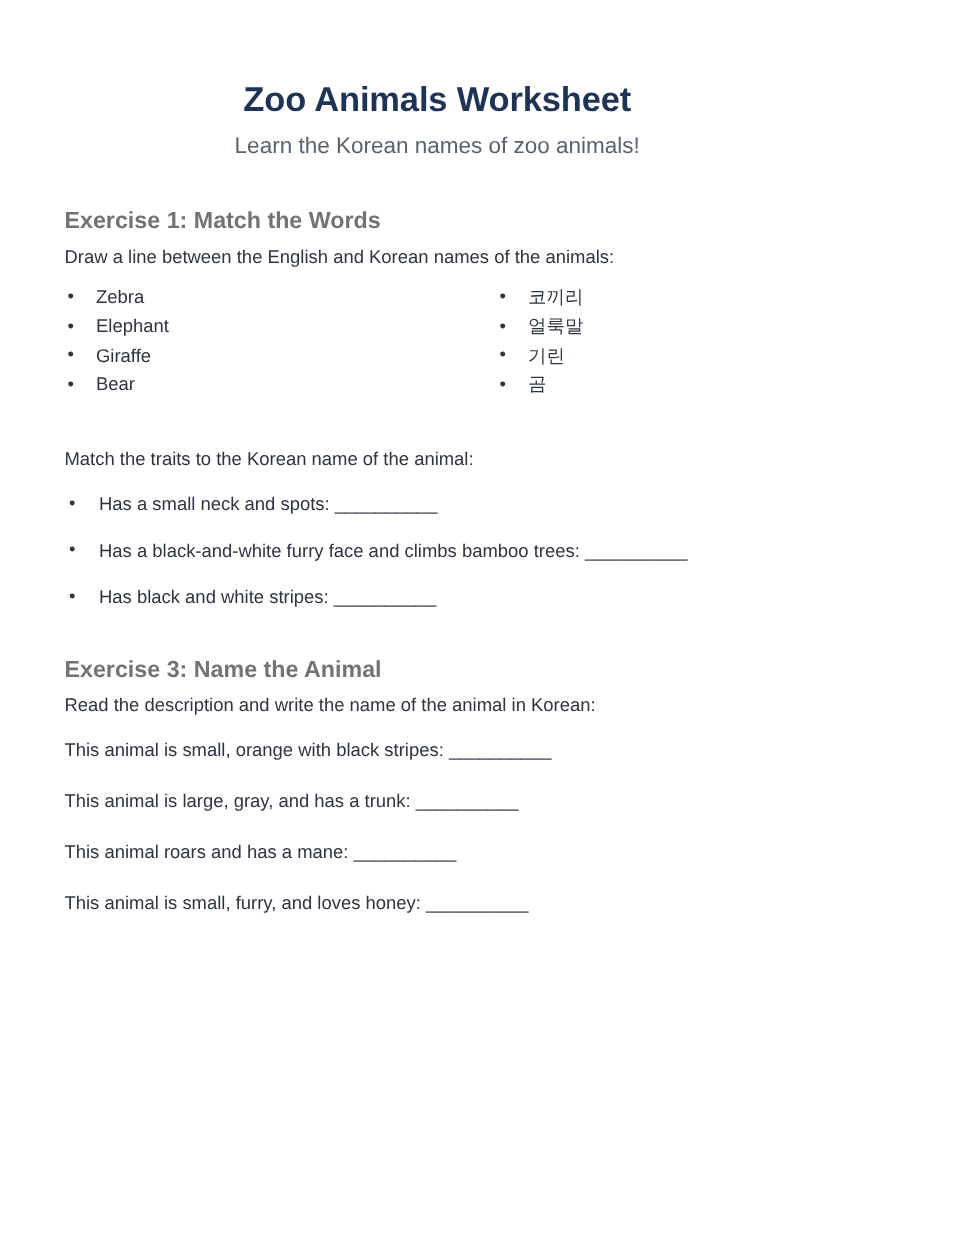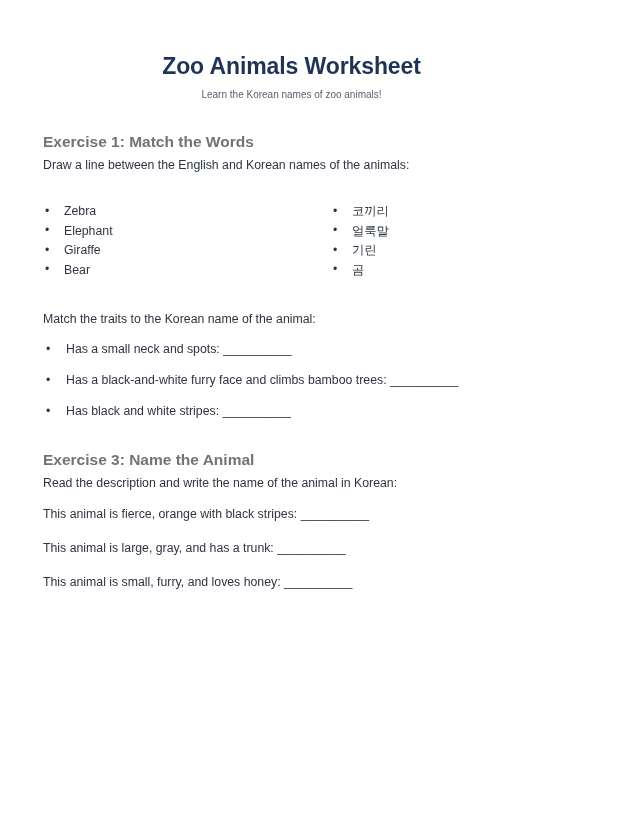--- a/index.html
+++ b/index.html
@@ -25,21 +25,21 @@
     text-align: center;
     font-size: 23px;
     font-weight: bold;
     color: #1f3355;
     letter-spacing: -0.1px;
     margin: 8px 0 0 0;
     line-height: 1.25;
   }
   .doc-subtitle {
     text-align: center;
-    font-size: 10px;
+    font-size: 15px;
     color: #5a6270;
     margin: 7px 0 0 0;
     line-height: 1.3;
   }
   .section {
     margin-top: 31px;
   }
   .section-title {
     font-size: 15.5px;
     font-weight: bold;
@@ -49,21 +49,21 @@
   }
   .section-instruction {
     font-size: 12.3px;
     color: #2e3440;
     margin: 0;
     line-height: 1.35;
   }
   
   .match-columns {
     display: flex;
-    margin-top: 29px;
+    margin-top: 9px;
   }
   .match-col {
     width: 288px;
     flex: none;
   }
   .bullet-list {
     list-style: none;
     margin: 0;
     padding: 0;
   }
@@ -161,19 +161,20 @@
       <li>Has a small neck and spots: __________</li>
       <li>Has a black-and-white furry face and climbs bamboo trees: __________</li>
       <li>Has black and white stripes: __________</li>
     </ul>
   </div>
 
   <div class="section">
     <h2 class="section-title">Exercise 3: Name the Animal</h2>
     <p class="section-instruction">Read the description and write the name of the animal in Korean:</p>
     <div class="desc-list">
-      <p class="desc-line">This animal is fierce, orange with black stripes: __________</p>
+      <p class="desc-line">This animal is small, orange with black stripes: __________</p>
       <p class="desc-line">This animal is large, gray, and has a trunk: __________</p>
+      <p class="desc-line">This animal roars and has a mane: __________</p>
       <p class="desc-line">This animal is small, furry, and loves honey: __________</p>
     </div>
   </div>
 
 </div>
 
 </body></html>

